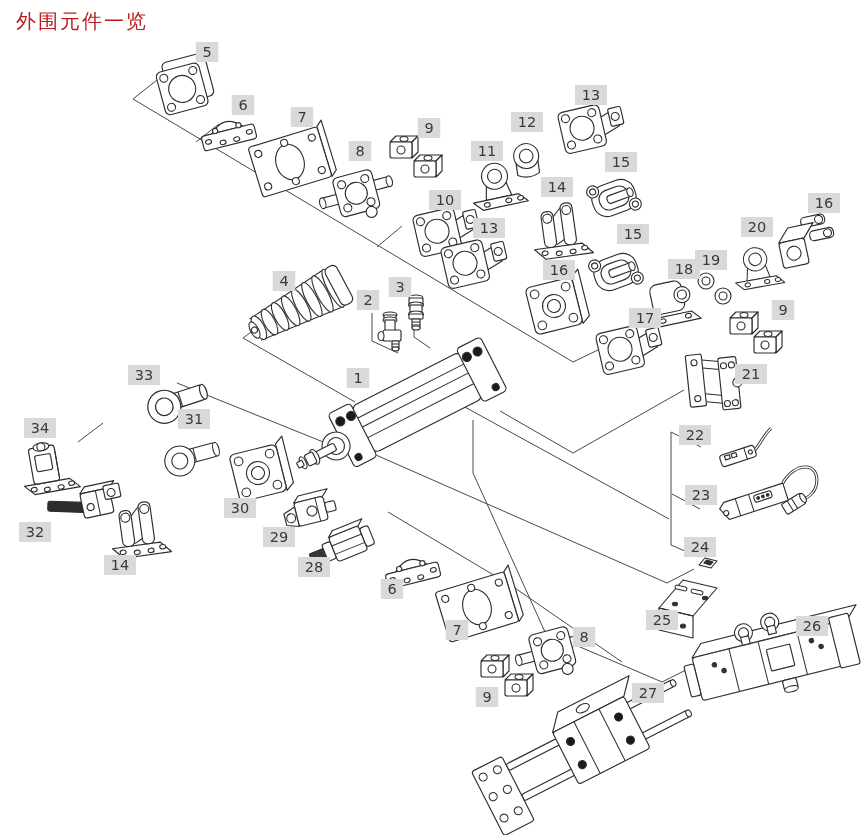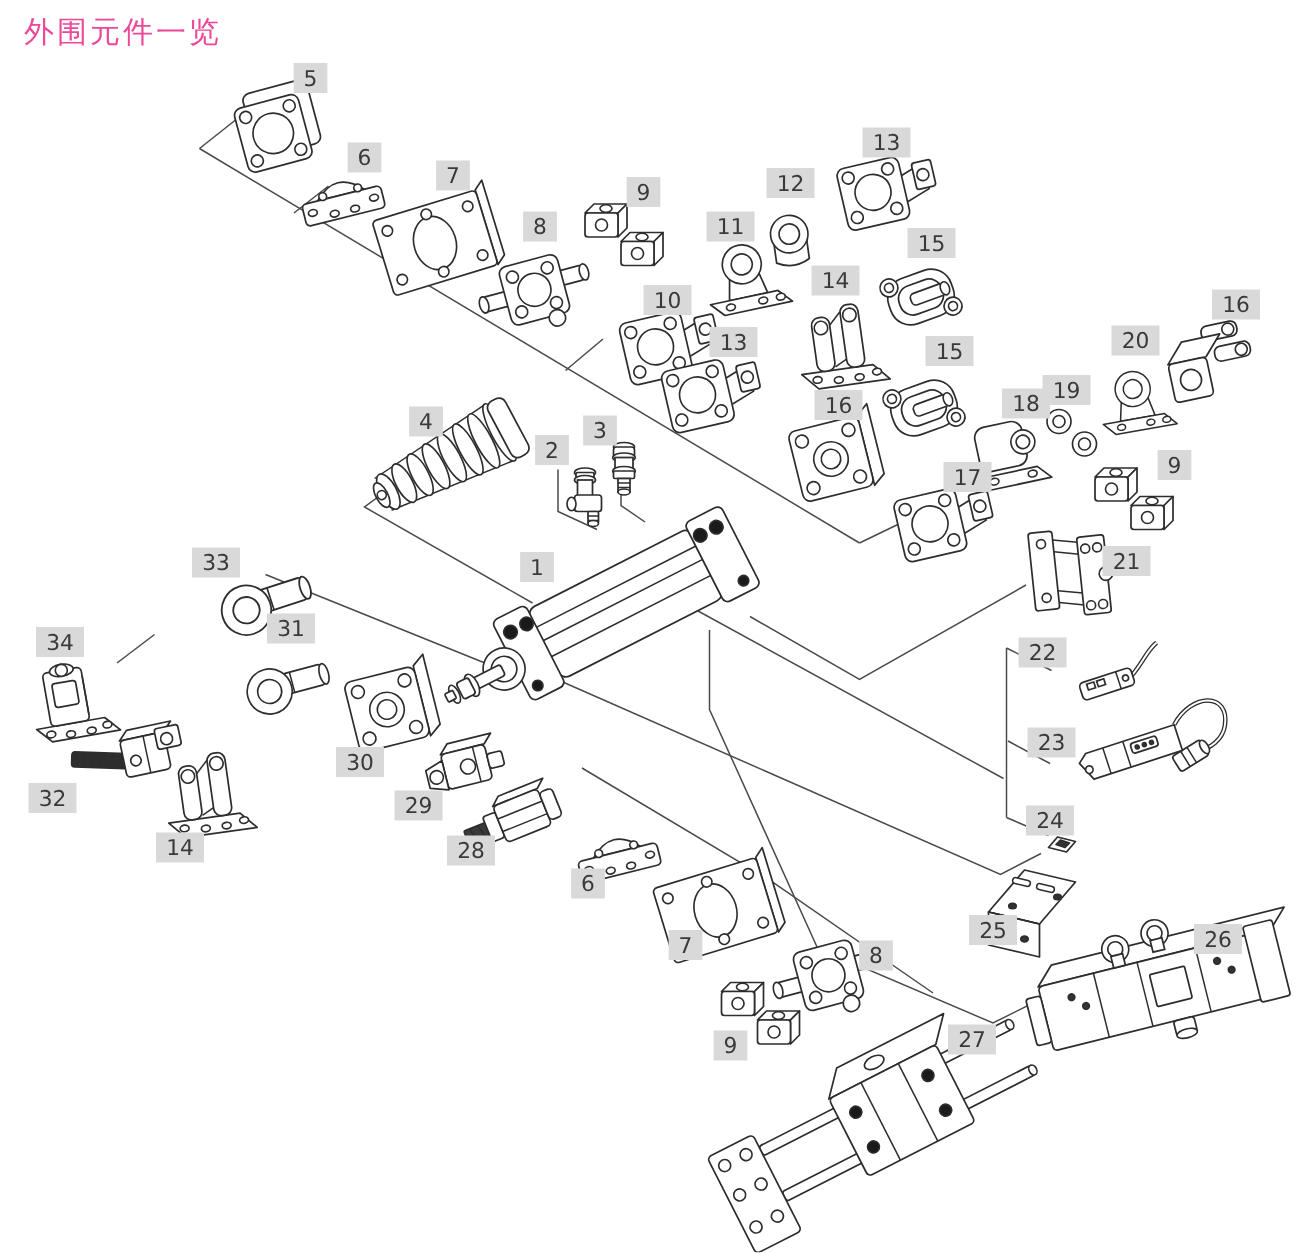--- a/index.html
+++ b/index.html
@@ -6,21 +6,21 @@
   .canvas{
     position:relative;
     width:865px;height:835px;
     background:#ffffff;
     font-family:"DejaVu Sans","Liberation Sans",sans-serif;
     overflow:hidden;
   }
   .title{
     position:absolute;left:16px;top:8px;
     font-family:"DejaVu Serif","Liberation Serif",serif;
-    font-size:20px;font-weight:500;color:#ec4899;letter-spacing:2px;
+    font-size:20px;font-weight:500;color:#b91c1c;letter-spacing:2px;
   }
   svg text.badge-num{
     font-family:"DejaVu Sans","Liberation Sans",sans-serif;
     font-size:14.5px;fill:#3a3a3a;
   }
 </style>
 </head>
 <body>
 
 <div class="canvas">

